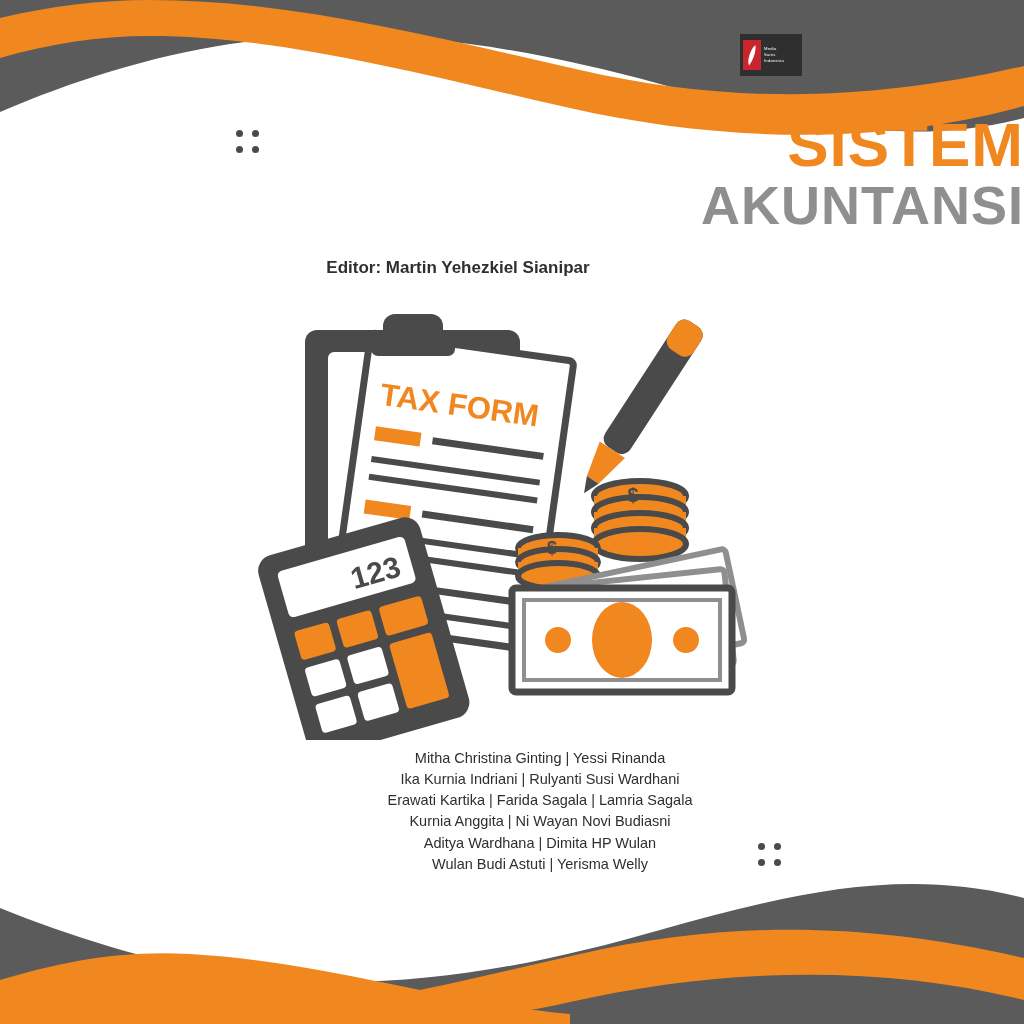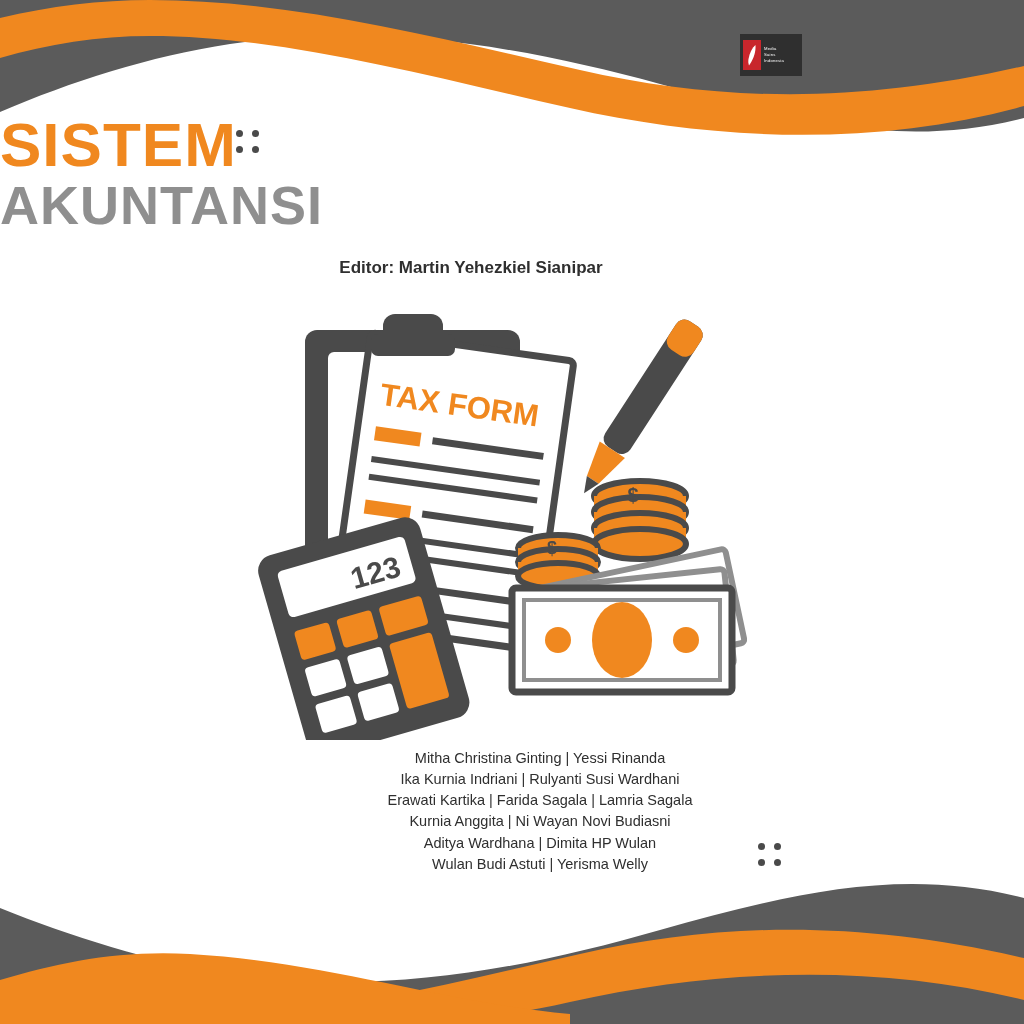--- a/index.html
+++ b/index.html
@@ -86,21 +86,21 @@
   }
   .dots-left { left: 236px; top: 130px; }
   .dots-right { left: 758px; top: 843px; }
 
   
   .title-block {
     position: absolute;
     left: 0;
     top: 112px;
     width: 1024px;
-    text-align: left;
+    text-align: right;
   }
   .title-line1 {
     font-size: 62px;
     font-weight: bold;
     letter-spacing: 1px;
     color: #f0881f;
     line-height: 1.05;
     margin: 0;
   }
   .title-line2 {
@@ -113,21 +113,20 @@
   }
   .editor {
     position: absolute;
     left: 0;
     top: 258px;
     width: 916px;
     text-align: center;
     font-size: 17px;
     font-weight: bold;
     color: #2f2f2f;
-    margin-left: 13px;
   }
 
   
   .illustration {
     position: absolute;
     left: 240px;
     top: 300px;
     width: 545px;
     height: 440px;
   }

